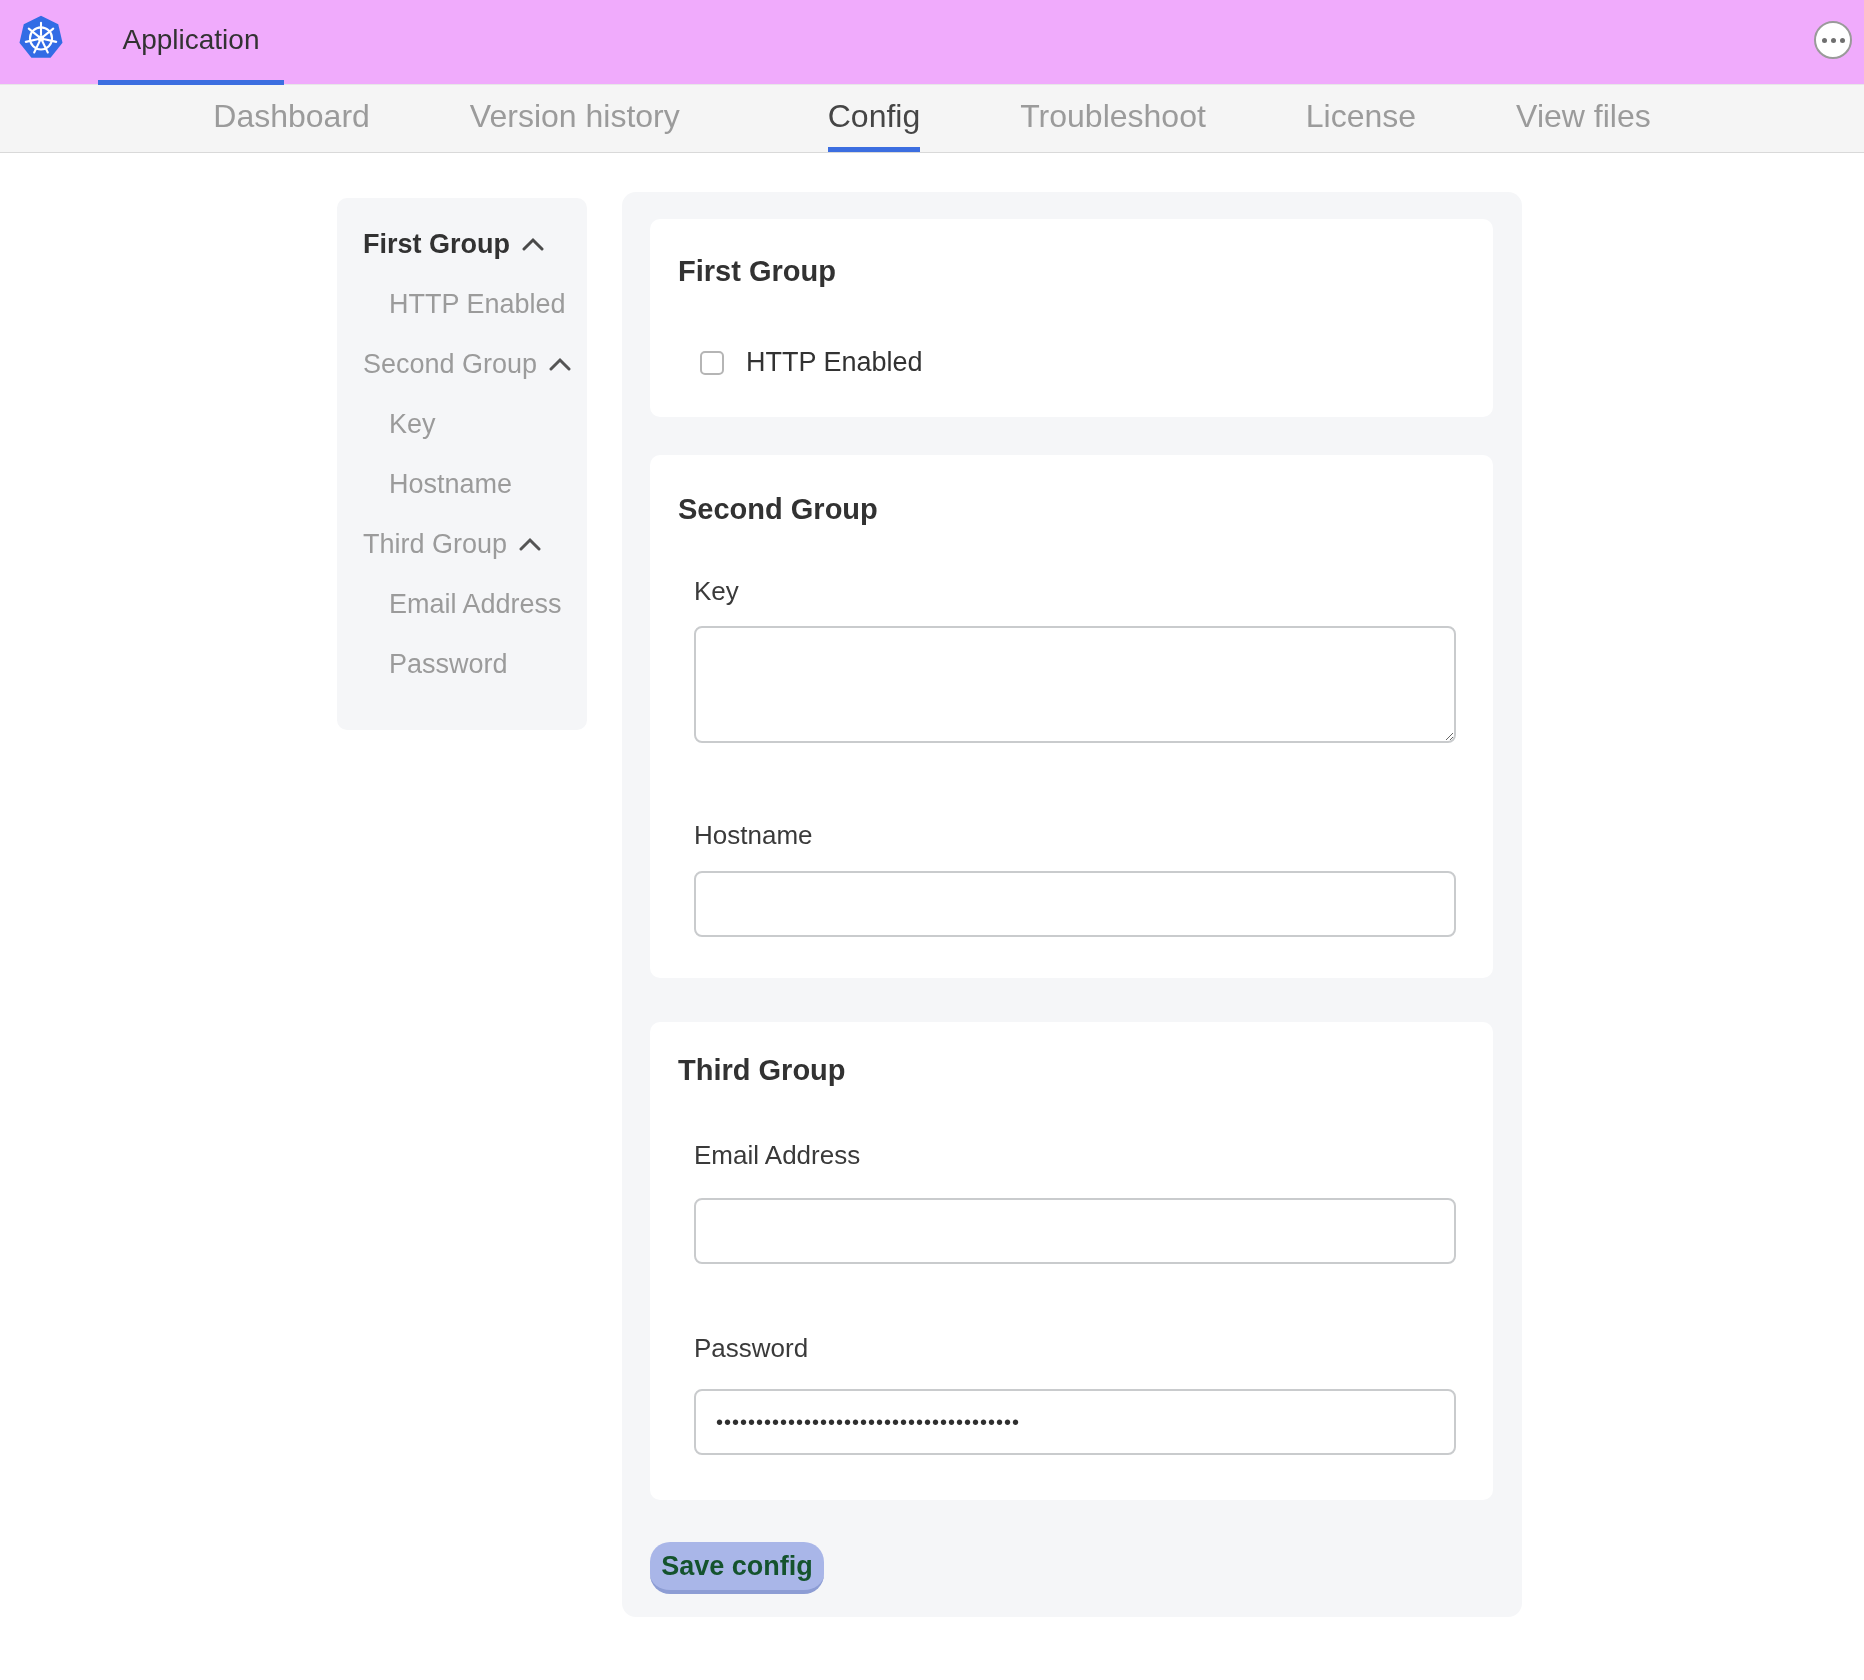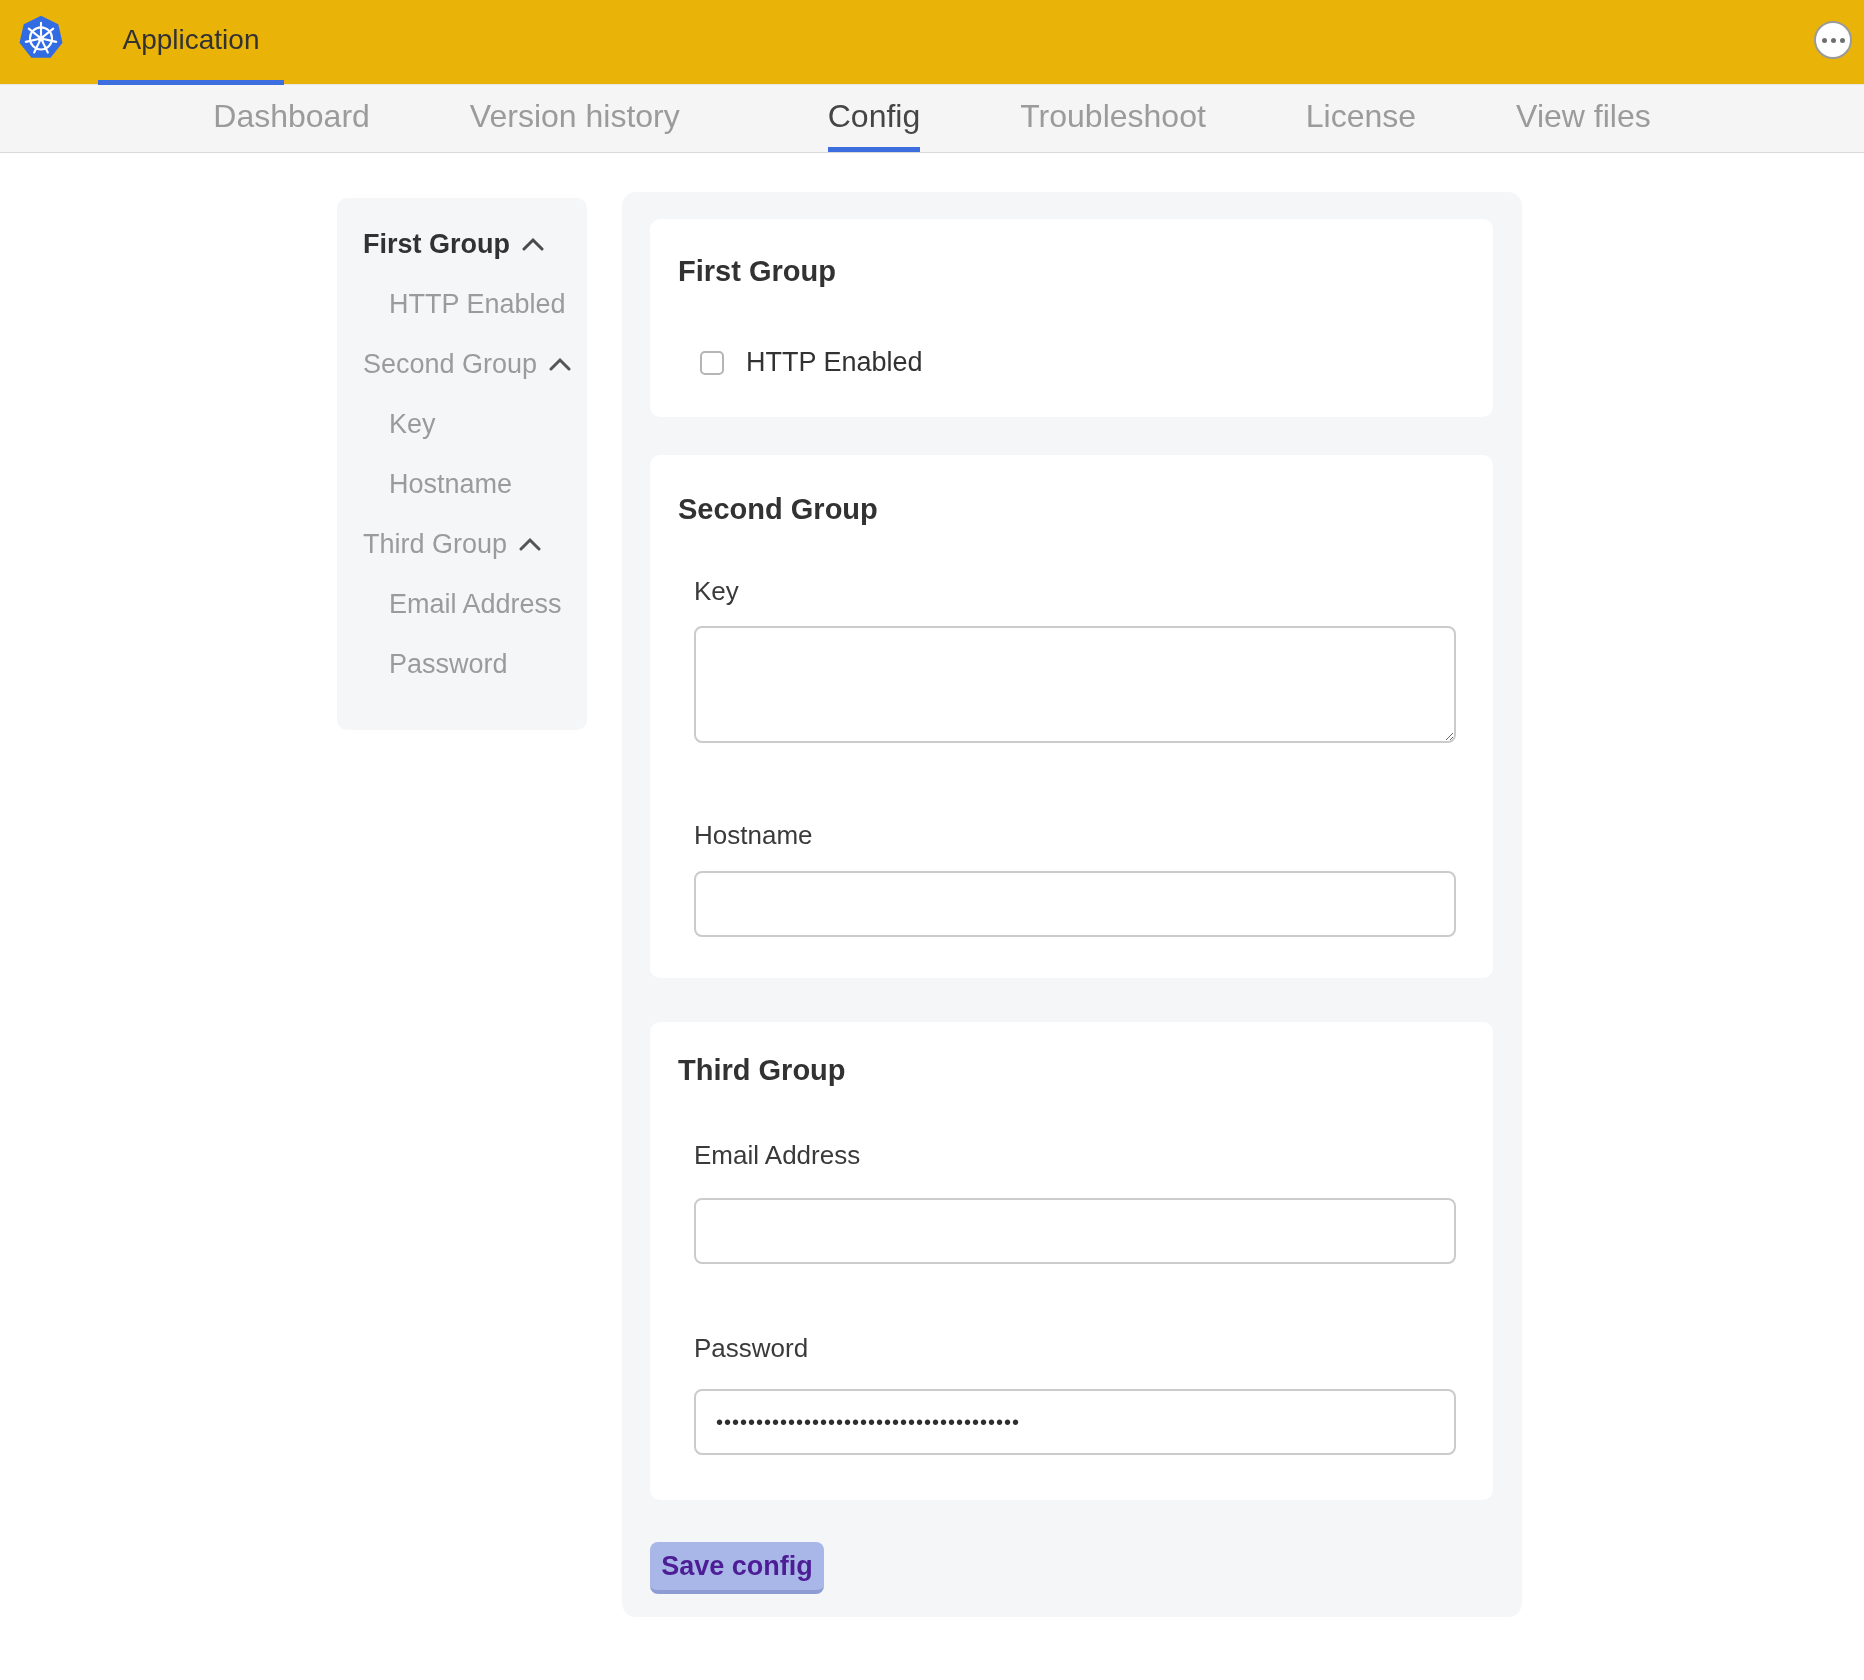--- a/index.html
+++ b/index.html
@@ -7,21 +7,21 @@
   body {
     position:relative;
     background:#ffffff;
     font-family:"Liberation Sans", sans-serif;
     overflow:hidden;
   }
 
   
   .topbar {
     position:absolute; left:0; top:0; width:1864px; height:85px;
-    background:#eab308; border-bottom:1px solid #e7e7e7; box-sizing:border-box;
+    background:#f0abfc; border-bottom:1px solid #e7e7e7; box-sizing:border-box;
   }
   .logo { position:absolute; left:18px; top:13px; width:46px; height:48px; }
   .app-tab {
     position:absolute; left:98px; top:0; width:186px; height:85px;
     display:flex; align-items:center; justify-content:center;
     border-bottom:5px solid #3c6ee0; box-sizing:border-box;
     font-size:28px; font-weight:500; color:#323232; cursor:pointer;
   }
   .more-btn {
     position:absolute; left:1814px; top:21px; width:38px; height:38px;
@@ -97,21 +97,21 @@
   }
   .area-input { width:762px; height:117px; margin-top:19px; padding:12px 16px; resize:both; }
   .text-input { width:762px; height:66px; padding:0 20px; }
   .in-hostname { margin-top:20px; }
   .in-email    { margin-top:27px; }
   .in-password { margin-top:25px; font-size:20px; letter-spacing:1px; color:#2f2f2f; }
 
   .save-btn {
     position:absolute; left:28px; top:1350px; width:174px; height:52px;
     background:#a9b6e8; border:none; border-bottom:4px solid #8d9dd4;
-    border-radius:8px; color:#4c1d95; font-size:27px; font-weight:700;
+    border-radius:20px; color:#14532d; font-size:27px; font-weight:700;
     font-family:"Liberation Sans", sans-serif; cursor:pointer;
   }
 </style>
 </head>
 <body>
 
 <header class="topbar">
   <svg class="logo" viewBox="0 0 100 100">
     <polygon points="50,4 87.5,22.1 96.8,62.7 70.8,95.2 29.2,95.2 3.2,62.7 12.5,22.1" fill="#326ce5"></polygon>
     <g stroke="#ffffff" stroke-width="4.5" stroke-linecap="round" fill="none">

